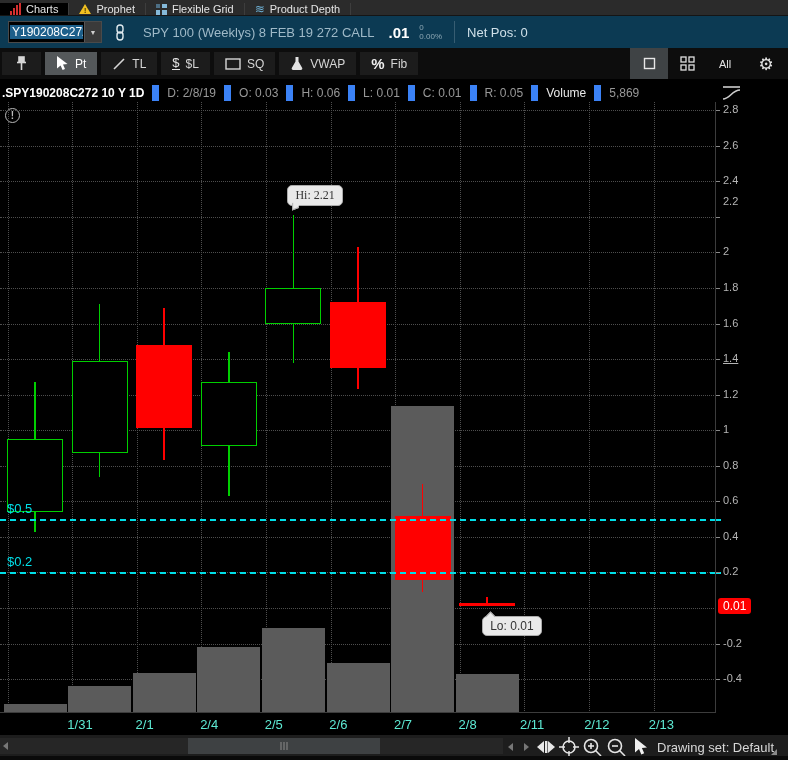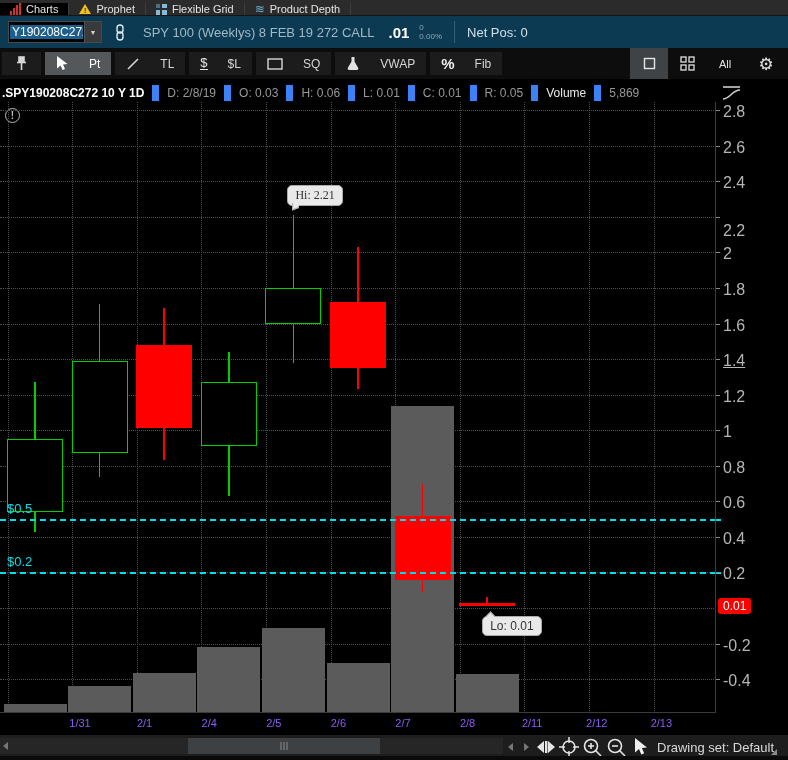--- a/index.html
+++ b/index.html
@@ -42,21 +42,21 @@
   .hdr-price { margin-left:14px; font-size:15px; font-weight:bold; color:#fff; }
   .hdr-change { margin-left:10px; display:flex; flex-direction:column; justify-content:center;
     font-size:8px; color:#8ea8b5; line-height:9px; }
   .hdr-sep { width:1px; height:22px; background:rgba(255,255,255,.18); margin:0 12px; }
   .hdr-netpos { font-size:13px; color:#cfe0e9; }
 
   
   .toolbar { position:absolute; top:48px; left:0; width:788px; height:31px;
     background:#0d0d0d; display:flex; align-items:center; }
   .tbtn { height:25px; margin:16px 1px; padding:0 11px; background:#1c1c1c;
-    display:flex; align-items:center; gap:20px; color:#d6d6d6; font-size:12px;
+    display:flex; align-items:center; gap:6px; color:#d6d6d6; font-size:12px;
     border:1px solid #0d0d0d; cursor:default; }
   .tbtn.active { background:#54585a; color:#fff; }
   .tbtn .dollar { font-size:13px; color:#e6e6e6; border-bottom:1px solid #e6e6e6; line-height:12px; }
   .tbtn .pct { font-size:15px; font-weight:bold; color:#eee; }
   .tb-right { margin-left:auto; display:flex; align-items:center; }
   .sqbtn { width:38px; height:31px; display:flex; align-items:center; justify-content:center; color:#e0e0e0; }
   .sqbtn.hl { background:#3f4345; }
   .gear { font-family:"DejaVu Sans",sans-serif; font-size:17px; color:#e2e2e2; }
   .alltxt { font-size:11px; color:#e2e2e2; }
 
@@ -86,28 +86,28 @@
     border-left:1px solid #aaa; border-bottom:1px solid #aaa; transform:rotate(-45deg); }
   .bubble.hi .tail { left:4px; bottom:-4px; transform:rotate(-20deg) skew(-20deg); }
   .bubble.lo .tail { left:4px; top:-4px; transform:rotate(135deg); }
   .info-circle { position:absolute; left:5px; top:6px; width:15px; height:15px; border:1.5px solid #b9b9b9;
     border-radius:50%; color:#b9b9b9; font-size:10px; font-weight:bold; text-align:center; line-height:13px; }
 
   
   .yaxis { position:absolute; top:84px; left:716px; width:72px; height:629px; background:#000; }
   .ytick { position:absolute; left:0; width:4px; height:1px; background:#8a8a8a; }
   .ytick.cyan { background:#00dfe8; height:2px; width:5px; }
-  .ylabel { position:absolute; left:7px; color:#b5b5b5; font-size:16px; }
+  .ylabel { position:absolute; left:7px; color:#b5b5b5; font-size:11px; }
   .badge { position:absolute; left:2px; background:#ff0000; color:#fff; font-size:12px;
     border-radius:3px; padding:1px 5px; }
   .curve-ic { position:absolute; left:4px; top:0px; }
 
   
   .xaxis { position:absolute; top:713px; left:0; width:716px; height:22px; background:#000; }
-  .xlabel { position:absolute; top:4px; width:40px; text-align:center; color:#8b5cf6; font-size:11px; }
+  .xlabel { position:absolute; top:4px; width:40px; text-align:center; color:#5eead4; font-size:13px; }
 
   
   .bottombar { position:absolute; top:735px; left:0; width:788px; height:25px; background:#1d1d1d; }
   .sb-track { position:absolute; left:0; top:3px; width:503px; height:16px; background:#262626; }
   .sb-thumb { position:absolute; left:188px; top:0; width:192px; height:16px; background:#3e4143; }
   .sb-grip { position:absolute; left:50%; top:4px; display:flex; gap:2px; transform:translateX(-50%); }
   .sb-grip i { width:1px; height:8px; background:#8b8b8b; display:block; }
   .sb-arrow { position:absolute; top:4px; width:0; height:0; }
   .sb-arrow.l { border-top:4px solid transparent; border-bottom:4px solid transparent; border-right:5px solid #777; }
   .sb-arrow.r { border-top:4px solid transparent; border-bottom:4px solid transparent; border-left:5px solid #777; }
@@ -329,21 +329,21 @@
     </span>
   <div class="ytick cyan" style="top: 435.1px;"></div>
       <div class="ytick cyan" style="top: 488.4px;"></div>
       <div class="ytick" style="top: 26.2px;"></div>
       <div class="ylabel" style="top: 19.2px;">2.8</div>
       <div class="ytick" style="top: 61.7px;"></div>
       <div class="ylabel" style="top: 54.7px;">2.6</div>
       <div class="ytick" style="top: 97.3px;"></div>
       <div class="ylabel" style="top: 90.3px;">2.4</div>
       <div class="ytick" style="top: 132.8px;"></div>
-      <div class="ylabel" style="top: 138px;">2.2</div>
+      <div class="ylabel" style="top: 111px;">2.2</div>
       <div class="ytick" style="top: 168.4px;"></div>
       <div class="ylabel" style="top: 161.4px;">2</div>
       <div class="ytick" style="top: 204px;"></div>
       <div class="ylabel" style="top: 197px;">1.8</div>
       <div class="ytick" style="top: 239.5px;"></div>
       <div class="ylabel" style="top: 232.5px;">1.6</div>
       <div class="ytick" style="top: 275.1px;"></div>
       <div class="ylabel" style="top: 268.1px; text-decoration: underline;">1.4</div>
       <div class="ytick" style="top: 310.6px;"></div>
       <div class="ylabel" style="top: 303.6px;">1.2</div>

